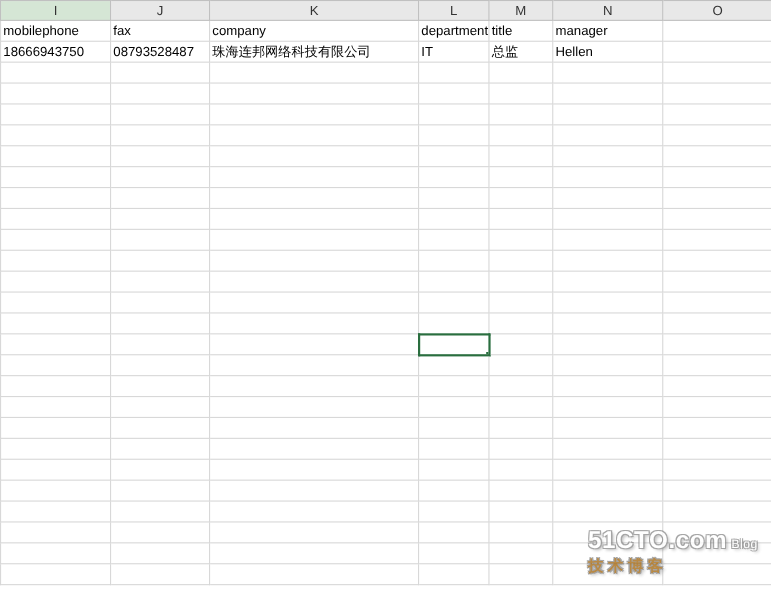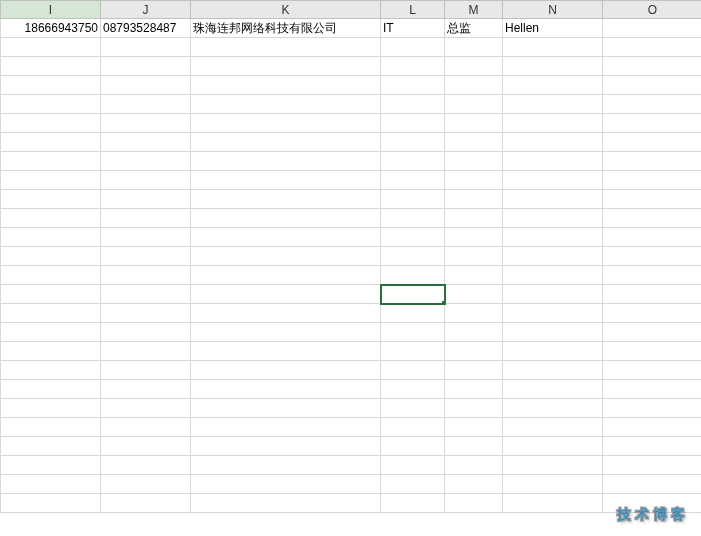--- a/index.html
+++ b/index.html
@@ -38,21 +38,20 @@
       height: 19px;
       padding: 0 2px;
       white-space: nowrap;
       overflow: hidden;
       text-align: left;
       vertical-align: middle;
       font-size: 12px;
       color: #000;
     }
     .spreadsheet td.num {
-      text-align: right;
     }
     .spreadsheet td.active-cell {
       border: 2px solid #2a6e3f;
       position: relative;
     }
     .active-cell::after {
       content: '';
       position: absolute;
       right: -3px;
       bottom: -3px;
@@ -86,21 +85,21 @@
     .watermark .line1 .blog {
       font-size: 11px;
       font-weight: normal;
       vertical-align: baseline;
       margin-left: 4px;
     }
     .watermark .line2 {
       font-family: "Microsoft YaHei", sans-serif;
       font-size: 14px;
       font-weight: bold;
-      color: #0369a1;
+      color: #a16207;
       text-shadow: -1px -1px 0 #888, 1px -1px 0 #888, -1px 1px 0 #888, 1px 1px 0 #888, 2px 2px 3px rgba(0,0,0,0.4);
       letter-spacing: 4px;
       margin-top: 2px;
     }
   </style>
 </head>
 <body>
 
 <table class="spreadsheet">
   <colgroup>
@@ -118,20 +117,29 @@
       <th>J</th>
       <th>K</th>
       <th>L</th>
       <th>M</th>
       <th>N</th>
       <th>O</th>
     </tr>
   </thead>
   <tbody>
     <tr>
+      <td>mobilephone</td>
+      <td>fax</td>
+      <td>company</td>
+      <td>department</td>
+      <td>title</td>
+      <td>manager</td>
+      <td></td>
+    </tr>
+    <tr>
       <td class="num">18666943750</td>
       <td>08793528487</td>
       <td>珠海连邦网络科技有限公司</td>
       <td>IT</td>
       <td>总监</td>
       <td>Hellen</td>
       <td></td>
     </tr>
     <tr>
         <td></td>
@@ -355,14 +363,15 @@
         <td></td>
         <td></td>
         <td></td>
         <td></td>
         <td></td>
       </tr>
   </tbody>
 </table>
 
 <div class="watermark">
+  <div class="line1"><span>51CTO.com</span><span class="blog">Blog</span></div>
   <div class="line2">技术博客</div>
 </div>
 
 </body></html>

